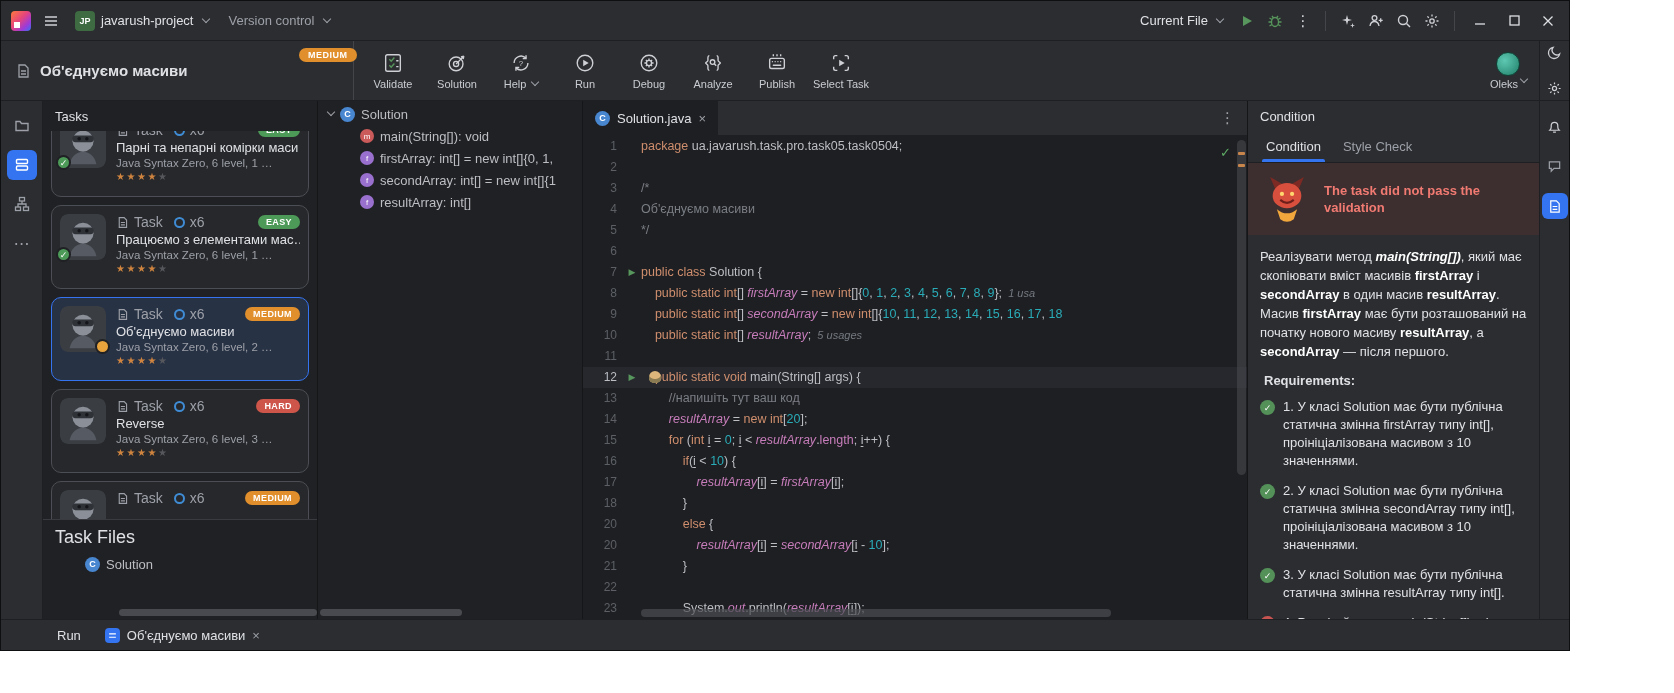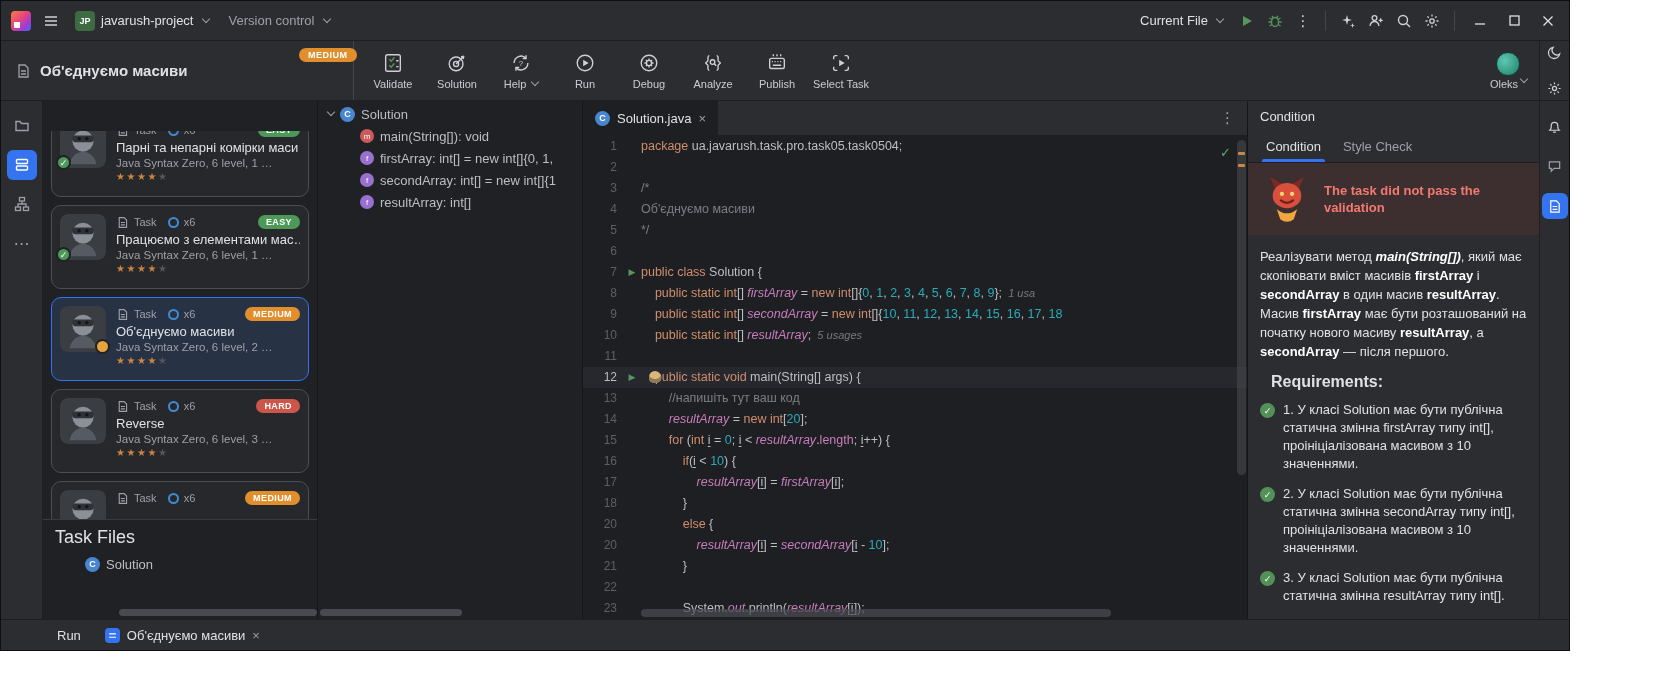--- a/index.html
+++ b/index.html
@@ -49,21 +49,21 @@
 .task-card{display:flex;gap:10px;padding:8px;height:84px;border:1px solid #4b4e54;border-radius:10px;margin-bottom:8px;background:#26282b;position:relative}
 .task-card.partial{margin-top:-18px}
 .task-card.selected{border-color:#3574f0;background:#283245}
 .avatar{width:46px;height:46px;position:relative;flex:0 0 auto}
 .avatar svg{border-radius:8px;display:block}
 .st{position:absolute;width:15px;height:15px;border-radius:50%;display:flex;align-items:center;justify-content:center;font-size:9px;color:#fff;border:2px solid #202124}
 .st.done{left:-4px;bottom:-2px;background:#4d9a58}
 .st.prog{right:-4px;bottom:-2px;background:#e8a33d}
 .card-body{flex:1;min-width:0;display:flex;flex-direction:column;gap:2px}
 .card-meta{display:flex;align-items:center;gap:5px;height:16px}
-.meta-label{font-size:11px;color:#9da0a8}
+.meta-label{font-size:14px;color:#9da0a8}
 .coin{width:11px;height:11px;border-radius:50%;border:2.5px solid #3f8cd5;margin-left:6px;flex:0 0 auto}
 .badge{margin-left:auto;font-size:9px;font-weight:700;color:#fff;padding:2px 8px;border-radius:9px;letter-spacing:.4px}
 .card-title{font-size:13px;color:#dfe1e5;white-space:nowrap;overflow:hidden}
 .card-sub{font-size:11.5px;color:#9da0a8;white-space:nowrap;overflow:hidden}
 .stars{font-size:10px;letter-spacing:1.5px;line-height:11px;font-family:"DejaVu Sans",sans-serif}
 .star{color:#55575c}
 .star.on{color:#cf8440}
 .doc-mini{display:inline-flex}
 
 
@@ -118,21 +118,21 @@
 .cond-tabs{height:32px;display:flex;gap:6px;padding:0 10px;border-bottom:1px solid #1e1f22;flex:0 0 auto}
 .cond-tab{padding:0 8px;display:flex;align-items:center;font-size:13px;color:#9da0a8;position:relative}
 .cond-tab.active{color:#dfe1e5}
 .cond-tab.active:after{content:"";position:absolute;left:4px;right:4px;bottom:0;height:3px;background:#3574f0;border-radius:2px 2px 0 0}
 .banner{display:flex;align-items:center;gap:10px;background:#3d2f2f;padding:8px 12px;min-height:72px;flex:0 0 auto}
 .banner-text{color:#f17a72;font-weight:700;font-size:13px;line-height:17px}
 .cond-scroll{flex:1;overflow:hidden;padding:12px 12px 0 12px}
 .cond-desc{font-size:13px;line-height:19px;color:#dfe1e5}
 .cond-desc .b{font-weight:700;color:#fff}
 .cond-desc .i{font-style:italic}
-.req-label{font-weight:700;margin:12px 11px 10px;color:#dfe1e5;font-size:16px}
+.req-label{font-weight:700;margin:12px 4px 10px;color:#dfe1e5;font-size:13px}
 .req{display:flex;gap:8px;margin-bottom:12px}
 .req-ic{width:15px;height:15px;border-radius:50%;flex:0 0 auto;display:flex;align-items:center;justify-content:center;color:#fff;font-size:9px;margin-top:2px;font-family:"DejaVu Sans",sans-serif}
 .req-ic.pass{background:#549159}
 .req-ic.fail{background:#c75450}
 .req-text{font-size:13px;line-height:18px;color:#dfe1e5}
 
 
 .runbar{height:31px;background:#2b2d30;border-top:1px solid #1e1f22;display:flex;align-items:center;padding-left:56px;gap:24px;font-size:13px;color:#dfe1e5}
 .run-tab{display:flex;align-items:center;gap:7px}
 .run-tab .tic{width:15px;height:15px;border-radius:4px;background:#3574f0;display:flex;align-items:center;justify-content:center;flex:0 0 auto}
@@ -360,20 +360,21 @@
             <rect x="5.5" y="1.5" width="5" height="3.5"></rect>
             <rect x="1.5" y="11" width="5" height="3.5"></rect>
             <rect x="9.5" y="11" width="5" height="3.5"></rect>
             <path d="M8 5v3M4 11V8h8v3"></path>
           </svg>
       </span>
       <span class="strip-btn more-glyph">⋯</span>
     </div>
 
     <div class="tasks-panel">
+      <div class="panel-header">Tasks</div>
       <div class="card-list">
           <div class="task-card partial">
             <div class="avatar">
               <svg viewBox="0 0 48 48" width="46" height="46">
                 <rect width="48" height="48" rx="8" fill="#3a3d42"></rect>
                 <circle cx="24" cy="20" r="11" fill="#8a8f98"></circle>
                 <rect x="13" y="14" width="22" height="7" rx="3" fill="#2f3237"></rect>
                 <circle cx="20" cy="17.5" r="1.8" fill="#14151a"></circle>
                 <circle cx="28" cy="17.5" r="1.8" fill="#14151a"></circle>
                 <path d="M10 44c2-9 8-13 14-13s12 4 14 13z" fill="#565b63"></path>

